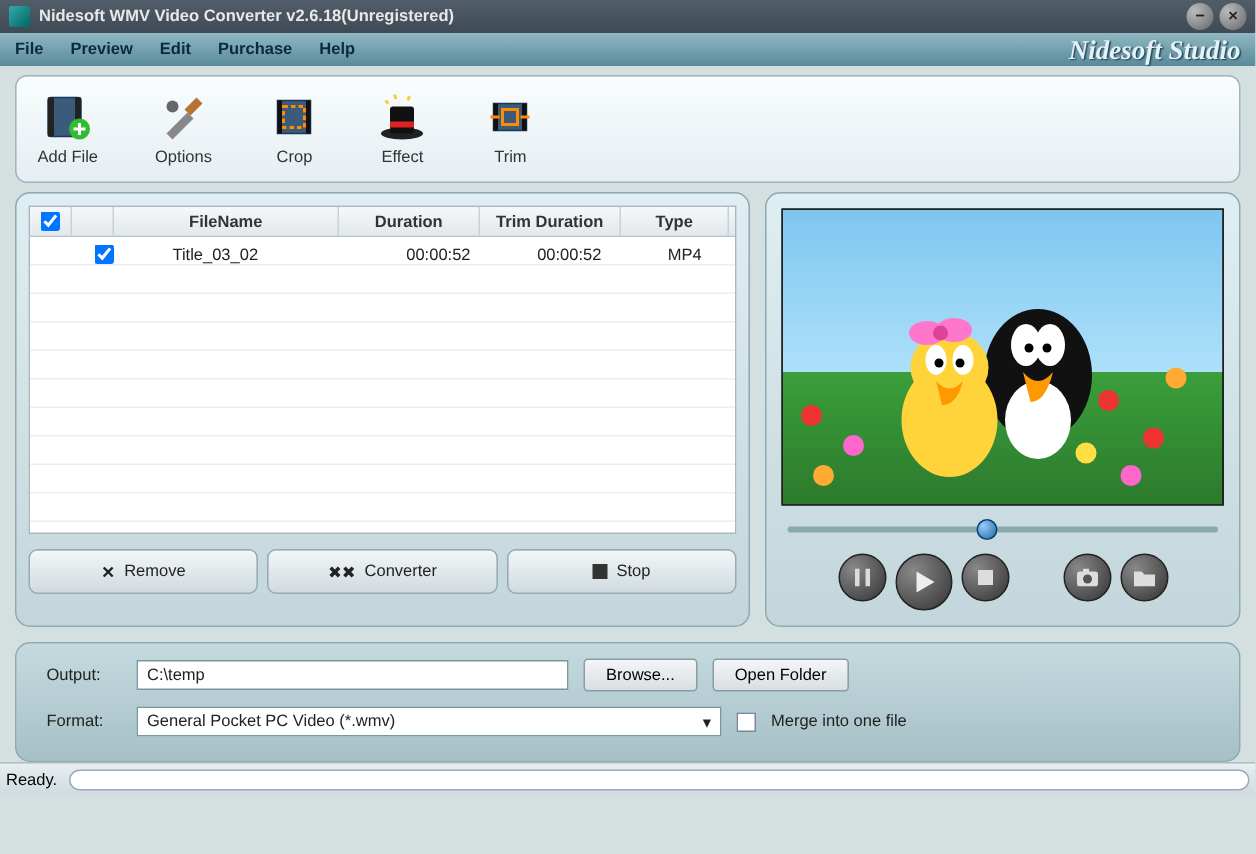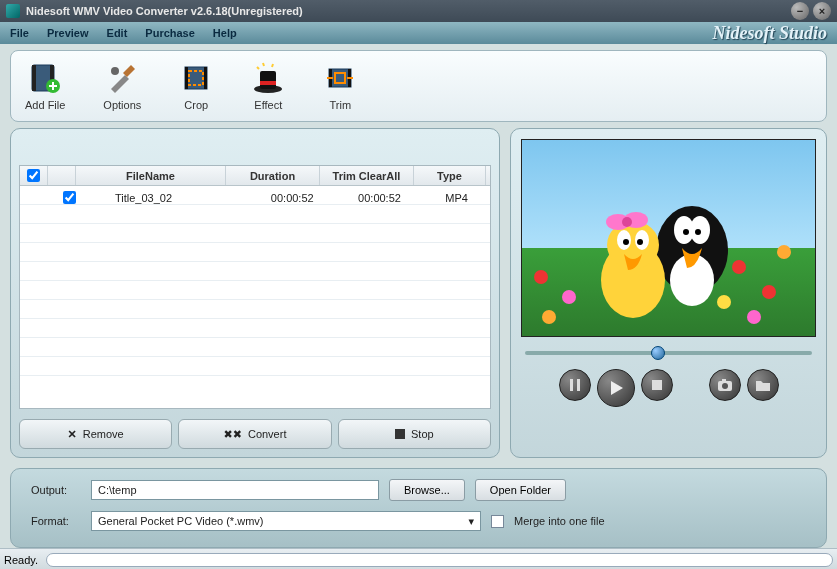--- a/index.html
+++ b/index.html
@@ -15,21 +15,21 @@
 .brand { margin-left: auto; color: #e4f2f8; font-style: italic; font-family: Georgia, serif; font-size: 18px; text-shadow: 1px 1px 1px #245; }
 
 .toolbar { height: 72px; background: linear-gradient(#f9fdfe, #e5eef2); border: 1px solid #9fb6be; border-radius: 8px; margin: 6px 10px; display: flex; align-items: center; padding: 6px 14px; gap: 38px; }
 .tbtn { display: flex; flex-direction: column; align-items: center; gap: 4px; cursor: pointer; color: #333; }
 .tbtn .ico { width: 34px; height: 34px; display: flex; align-items: center; justify-content: center; }
 
 .mainrow { display: flex; gap: 10px; padding: 0 10px; }
 
 .leftpanel { width: 490px; background: linear-gradient(#dfeef2, #c3d6db); border: 1px solid #8ea9b1; border-radius: 10px; padding: 8px; }
 
-.table { background: #fff; border: 1px solid #a8b8bf; height: 244px; overflow: hidden; margin-top: 28px; }
+.table { background: #fff; border: 1px solid #a8b8bf; height: 219px; overflow: hidden; }
 .thead { display: flex; background: linear-gradient(#f5f8fa, #e2e8ec); border-bottom: 1px solid #b8c4ca; height: 20px; }
 .th { border-right: 1px solid #c8d2d8; display: flex; align-items: center; justify-content: center; font-weight: bold; color: #333; }
 .col-chk { width: 28px; }
 .col-ico { width: 28px; }
 .col-name { width: 150px; }
 .col-dur { width: 94px; }
 .col-tdur { width: 94px; }
 .col-type { width: 72px; }
 .trow { display: flex; height: 19px; border-bottom: 1px solid #e8eef2; align-items: flex-end; color: #222; padding-left: 37px; }
 .td { display: flex; align-items: center; justify-content: center; }
@@ -147,21 +147,21 @@
 <div class="mainrow">
   <div class="leftpanel">
     <div class="table">
       <div class="thead">
         <div class="th col-chk">
             <input type="checkbox" checked="" style="">
           </div>
         <div class="th col-ico"></div>
         <div class="th col-name">FileName</div>
         <div class="th col-dur">Duration</div>
-        <div class="th col-tdur">Trim ClearAll</div>
+        <div class="th col-tdur">Trim Duration</div>
         <div class="th col-type">Type</div>
       </div>
       <div class="trow">
         <div class="td col-chk">
             <input type="checkbox" checked="" style="">
           </div>
         <div class="td col-ico"></div>
         <div class="td col-name left">Title_03_02</div>
         <div class="td col-dur">00:00:52</div>
         <div class="td col-tdur">00:00:52</div>
@@ -177,21 +177,21 @@
       <div class="trow"></div>
       <div class="trow"></div>
     </div>
     <div class="btnrow">
       <div class="actbtn">
         <span style="font-weight:bold;">✕</span>
         <span>Remove</span>
       </div>
       <div class="actbtn">
         <span>✖✖</span>
-        <span>Convert</span>
+        <span>Converter</span>
       </div>
       <div class="actbtn">
         <span style="display:inline-block;width:10px;height:10px;background:#333;"></span>
         <span>Stop</span>
       </div>
     </div>
   </div>
 
   <div class="rightpanel">
     <div class="preview">

